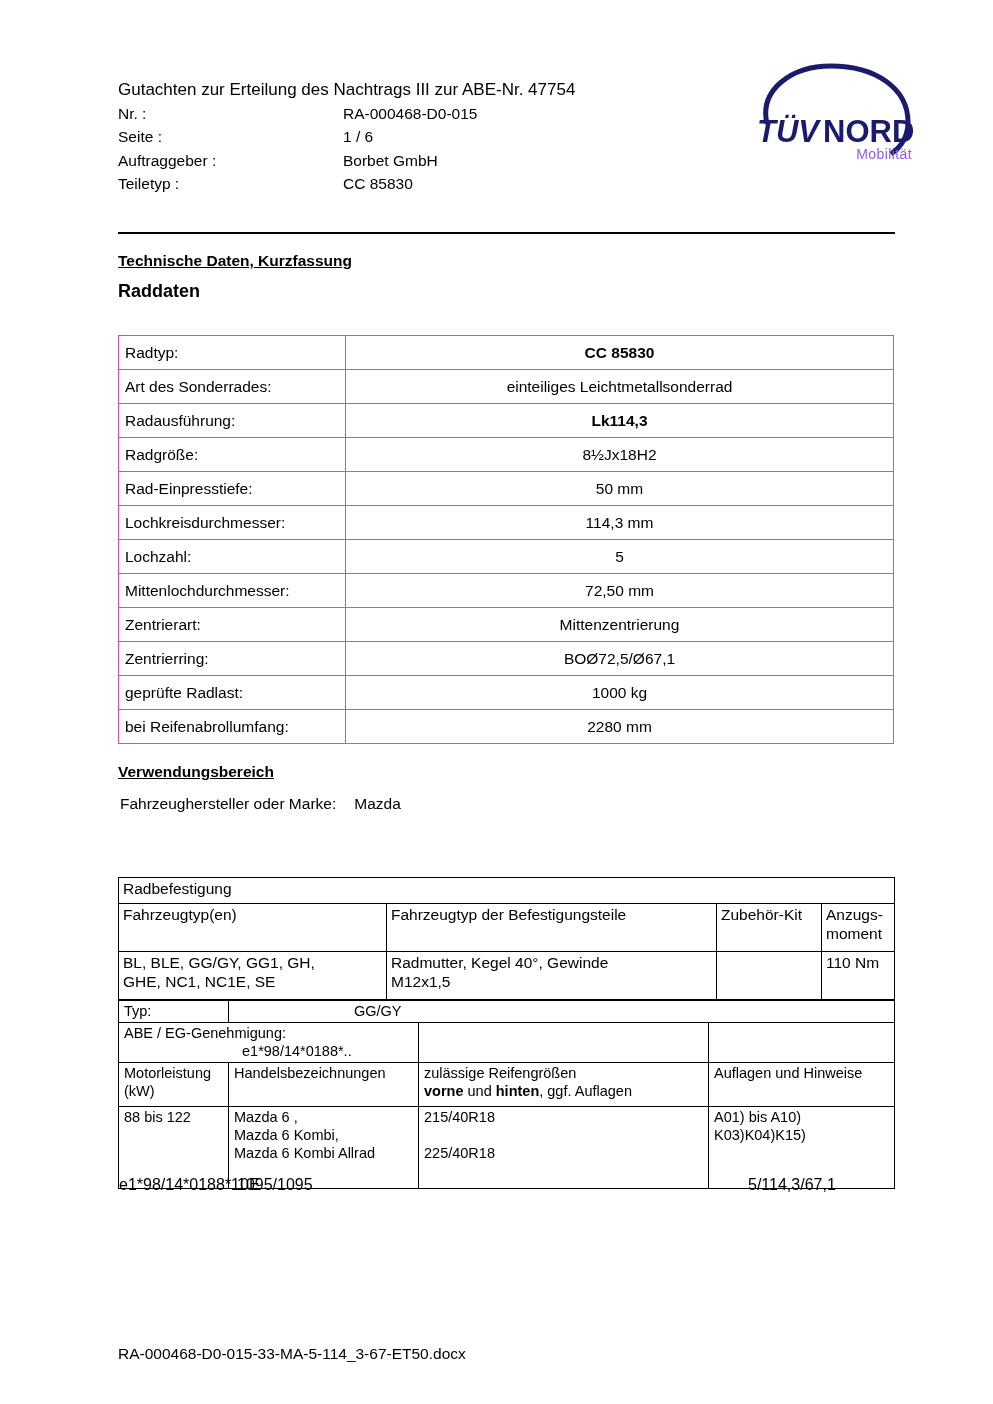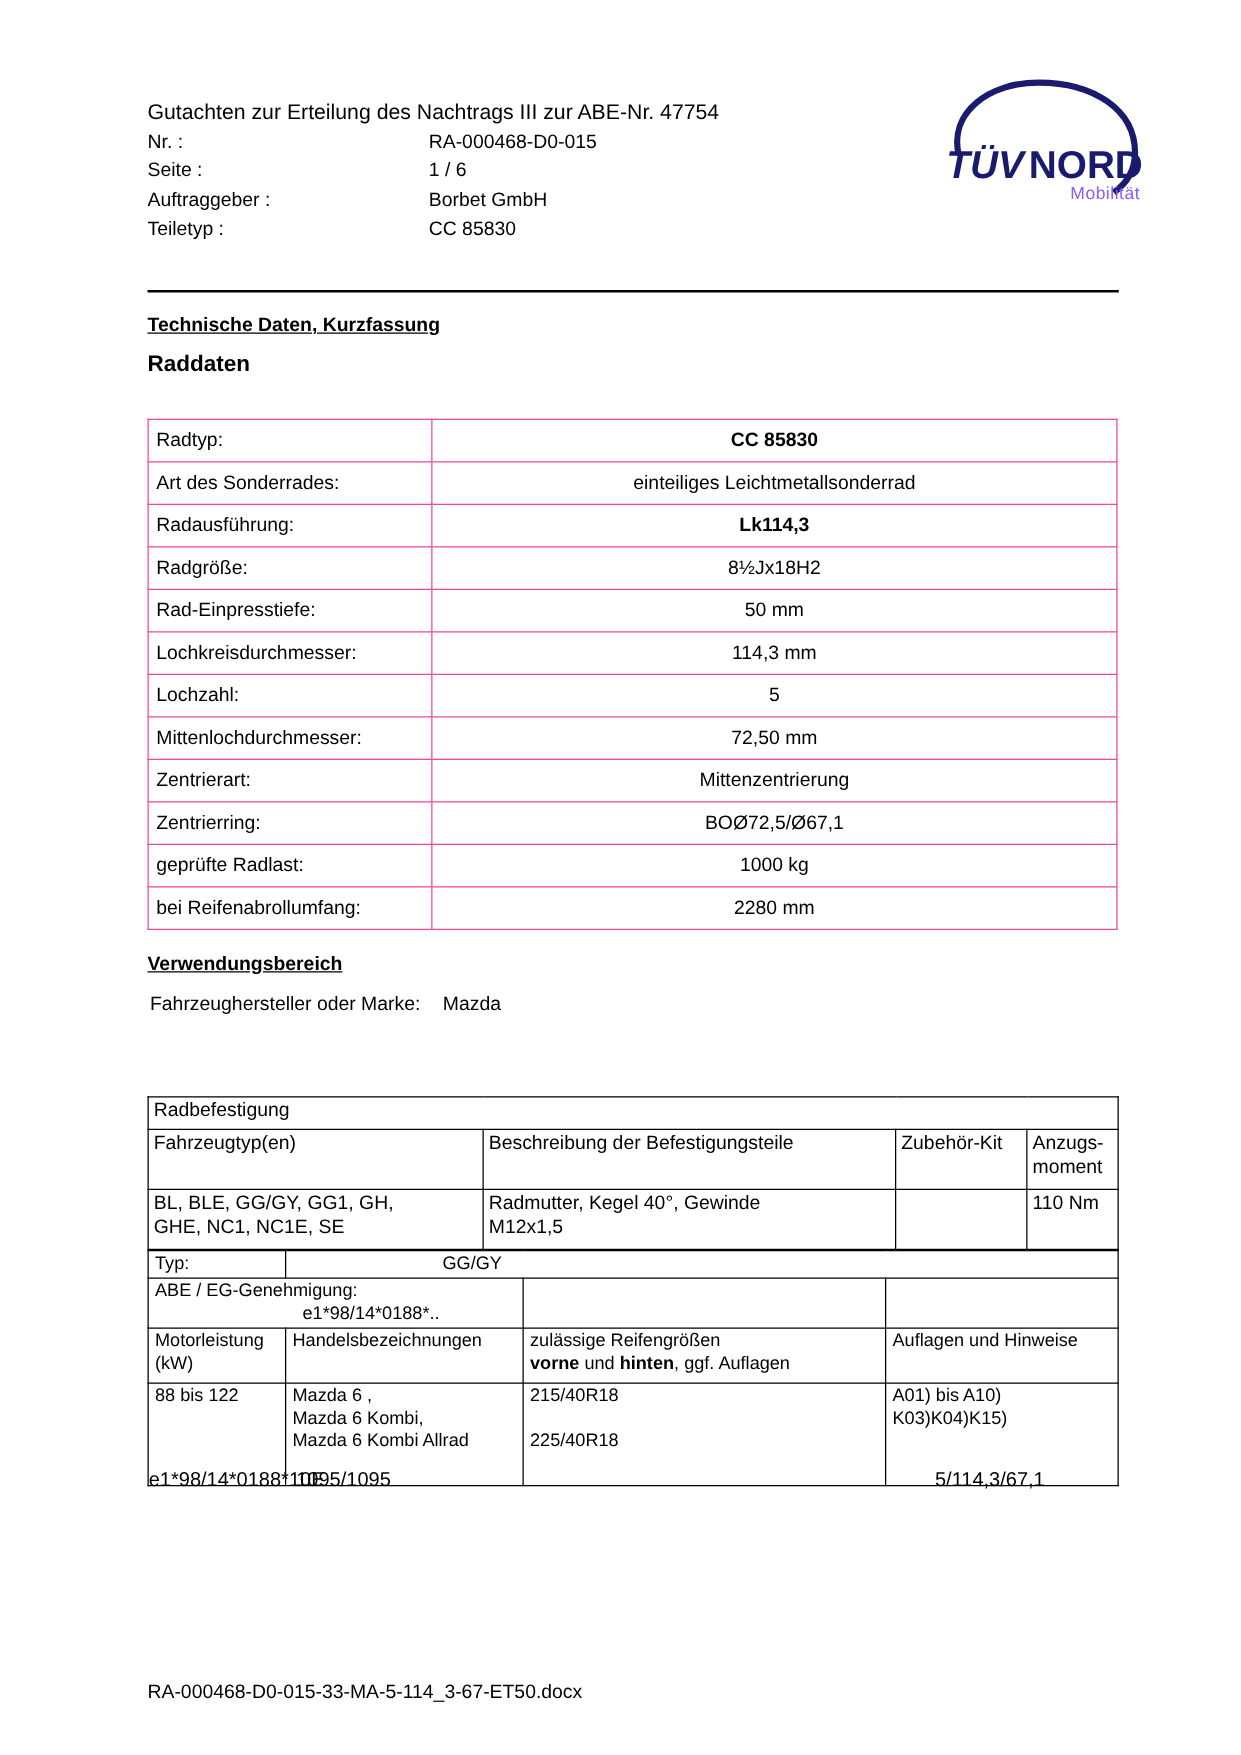--- a/index.html
+++ b/index.html
@@ -277,21 +277,21 @@
       <col style="width:330px">
       <col style="width:105px">
       <col style="width:73px">
     </colgroup>
     <tbody>
         <tr class="rb-title">
       <td colspan="4">Radbefestigung</td>
     </tr>
     <tr class="rb-head">
       <td>Fahrzeugtyp(en)</td>
-      <td>Beschreibung der Befestigungsteile</td>
+      <td>Fahrzeugtyp der Befestigungsteile</td>
       <td>Zubehör-Kit</td>
       <td><span>Anzugs-</span><br><span>moment</span></td>
     </tr>
     <tr class="rb-body">
       <td><span>BL, BLE, GG/GY, GG1, GH,</span><br><span>GHE, NC1, NC1E, SE</span></td>
       <td><span>Radmutter, Kegel 40°, Gewinde</span><br><span>M12x1,5</span></td>
       <td></td>
       <td>110 Nm</td>
     </tr>
   </tbody>

